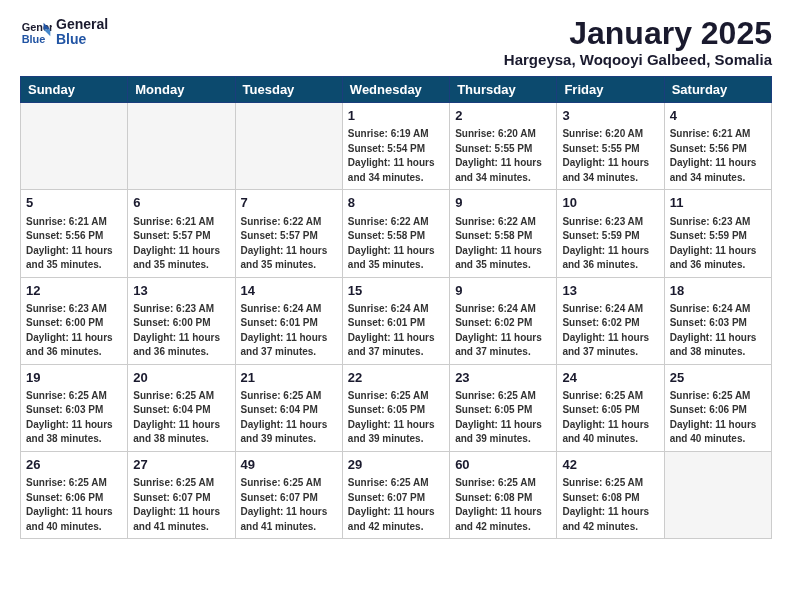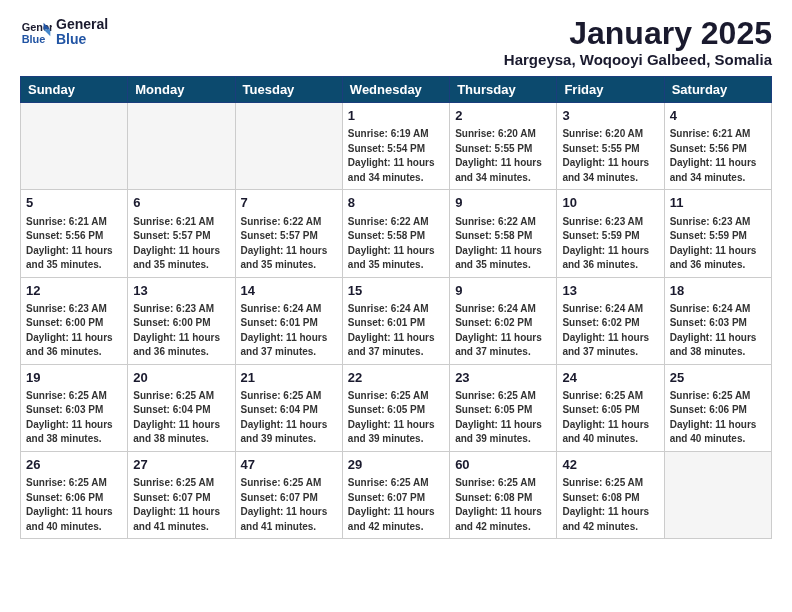--- a/index.html
+++ b/index.html
@@ -239,21 +239,21 @@
         <tr>
           <td>
             <span class="day-number">26</span>
             <div class="day-info">Sunrise: 6:25 AM<br>Sunset: 6:06 PM<br>Daylight: 11 hours and 40 minutes.</div>
           </td>
           <td>
             <span class="day-number">27</span>
             <div class="day-info">Sunrise: 6:25 AM<br>Sunset: 6:07 PM<br>Daylight: 11 hours and 41 minutes.</div>
           </td>
           <td>
-            <span class="day-number">47</span>
+            <span class="day-number">49</span>
             <div class="day-info">Sunrise: 6:25 AM<br>Sunset: 6:07 PM<br>Daylight: 11 hours and 41 minutes.</div>
           </td>
           <td>
             <span class="day-number">29</span>
             <div class="day-info">Sunrise: 6:25 AM<br>Sunset: 6:07 PM<br>Daylight: 11 hours and 42 minutes.</div>
           </td>
           <td>
             <span class="day-number">60</span>
             <div class="day-info">Sunrise: 6:25 AM<br>Sunset: 6:08 PM<br>Daylight: 11 hours and 42 minutes.</div>
           </td>

